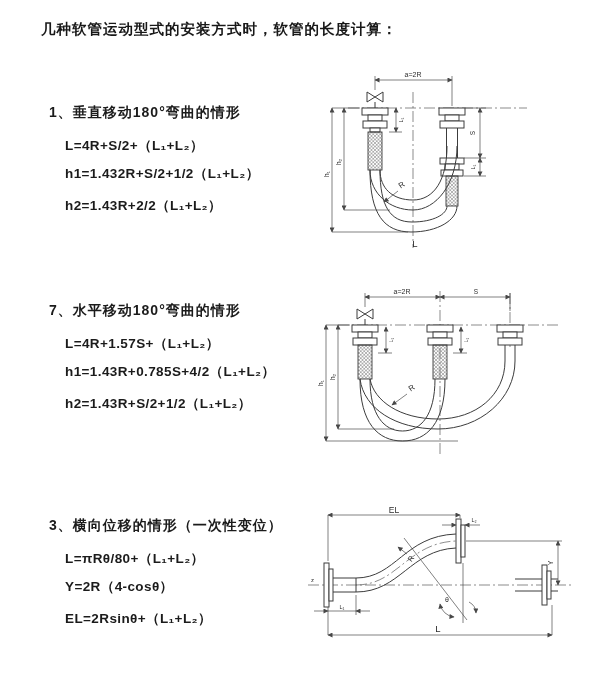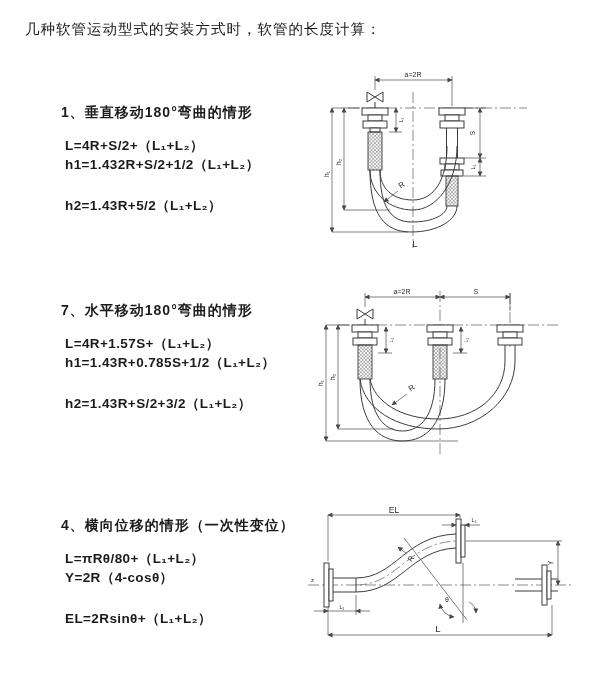--- a/index.html
+++ b/index.html
@@ -2,47 +2,47 @@
 <html><head>
 <meta charset="utf-8">
 <style>
   html,body{margin:0;padding:0;}
   body{
     width:600px;height:675px;position:relative;background:#ffffff;
     font-family:"Liberation Sans","DejaVu Sans",sans-serif;color:#1e1e1e;
     overflow:hidden;
   }
   .page-title{
-    position:absolute;left:25px;top:20px;font-size:14.5px;font-weight:400;
+    position:absolute;left:41px;top:20px;font-size:14.5px;font-weight:700;
     letter-spacing:1px;white-space:nowrap;color:#181818;
   }
   .sec{position:absolute;}
-  .sec .heading{position:absolute;left:16px;top:0;font-size:14px;font-weight:700;
+  .sec .heading{position:absolute;left:4px;top:0;font-size:14px;font-weight:700;
     letter-spacing:1px;white-space:nowrap;color:#1b1b1b;}
   .sec .formula{position:absolute;left:20px;font-size:13.5px;font-weight:600;
     letter-spacing:.4px;white-space:nowrap;color:#1b1b1b;}
-  .sec .f0{top:33px}.sec .f1{top:52px}.sec .f2{top:93px}
+  .sec .f0{top:33px}.sec .f1{top:61px}.sec .f2{top:93px}
   .diagram{position:absolute;}
   svg text{fill:#2d2d2d;font-family:"Liberation Sans","DejaVu Sans",sans-serif;}
   .dr{stroke:#3c3c3c;stroke-width:1;fill:none}
   .dl{stroke:#4a4a4a;stroke-width:.7;fill:none}
   .fit{stroke:#3c3c3c;stroke-width:1;fill:#ffffff}
   .ch{stroke:#5a5a5a;stroke-width:.7;fill:none;stroke-dasharray:11 3 2 3}
   .br{stroke:#3c3c3c;stroke-width:.9}
 </style>
 </head>
 <body>
 
 <div class="page-title">几种软管运动型式的安装方式时，软管的长度计算：</div>
 
 <div class="sec" style="left:45px;top:104px;">
   <div class="heading">1、垂直移动180°弯曲的情形</div>
   <div class="formula f0">L=4R+S/2+（L₁+L₂）</div>
   <div class="formula f1">h1=1.432R+S/2+1/2（L₁+L₂）</div>
-  <div class="formula f2">h2=1.43R+5/2（L₁+L₂）</div>
+  <div class="formula f2">h2=1.43R+2/2（L₁+L₂）</div>
 </div>
 
 <svg class="diagram" style="left:312px;top:66px;" width="270" height="190" viewBox="0 0 270 190">
   <defs>
     <marker id="a1" viewBox="0 0 10 10" refX="9" refY="5" markerWidth="6.5" markerHeight="5" orient="auto-start-reverse" markerUnits="userSpaceOnUse">
         <path d="M0,0L10,5L0,10z" fill="#474747"></path>
       </marker>
     <pattern id="b1" width="3.5" height="3.5" patternUnits="userSpaceOnUse">
       <path d="M0,3.5L3.5,0M0,0L3.5,3.5" stroke="#6a6a6a" stroke-width="0.5"></path>
     </pattern>
@@ -119,22 +119,22 @@
   <g>
     <path class="dl" d="M86,125 L72,136" marker-end="url(#a1)"></path>
     <text transform="translate(91,121) rotate(-35)" font-size="8" text-anchor="middle">R</text>
   </g>
   <text x="103" y="181" font-size="9.5" text-anchor="middle">L</text>
 </svg>
 
 <div class="sec" style="left:45px;top:302px;">
   <div class="heading">7、水平移动180°弯曲的情形</div>
   <div class="formula f0">L=4R+1.57S+（L₁+L₂）</div>
-  <div class="formula f1">h1=1.43R+0.785S+1/2（L₁+L₂）</div>
-  <div class="formula f2">h2=1.43R+S/2+3/2（L₁+L₂）</div>
+  <div class="formula f1">h1=1.43R+0.785S+4/2（L₁+L₂）</div>
+  <div class="formula f2">h2=1.43R+S/2+1/2（L₁+L₂）</div>
 </div>
 
 <svg class="diagram" style="left:310px;top:283px;" width="280" height="185" viewBox="0 0 280 185">
   <defs>
     <marker id="a2" viewBox="0 0 10 10" refX="9" refY="5" markerWidth="6.5" markerHeight="5" orient="auto-start-reverse" markerUnits="userSpaceOnUse">
         <path d="M0,0L10,5L0,10z" fill="#474747"></path>
       </marker>
     <pattern id="b2" width="3.5" height="3.5" patternUnits="userSpaceOnUse">
       <path d="M0,3.5L3.5,0M0,0L3.5,3.5" stroke="#6a6a6a" stroke-width="0.5"></path>
     </pattern>
@@ -206,21 +206,21 @@
     <path class="dl" d="M151,44 V70" marker-start="url(#a2)" marker-end="url(#a2)"></path>
     <text transform="translate(158,57) rotate(-90)" font-size="5" text-anchor="middle">L₁</text>
   </g>
   <g>
     <path class="dl" d="M97,111 L82,122" marker-end="url(#a2)"></path>
     <text transform="translate(103,107) rotate(-35)" font-size="8" text-anchor="middle">R</text>
   </g>
 </svg>
 
 <div class="sec" style="left:45px;top:517px;">
-  <div class="heading">4、横向位移的情形（一次性变位）</div>
+  <div class="heading">3、横向位移的情形（一次性变位）</div>
   <div class="formula f0">L=πRθ/80+（L₁+L₂）</div>
   <div class="formula f1">Y=2R（4-cosθ）</div>
   <div class="formula f2">EL=2Rsinθ+（L₁+L₂）</div>
 </div>
 
 <svg class="diagram" style="left:300px;top:505px;" width="290" height="140" viewBox="0 0 290 140">
   <defs>
     <marker id="a3" viewBox="0 0 10 10" refX="9" refY="5" markerWidth="6.5" markerHeight="5" orient="auto-start-reverse" markerUnits="userSpaceOnUse">
         <path d="M0,0L10,5L0,10z" fill="#474747"></path>
       </marker>

